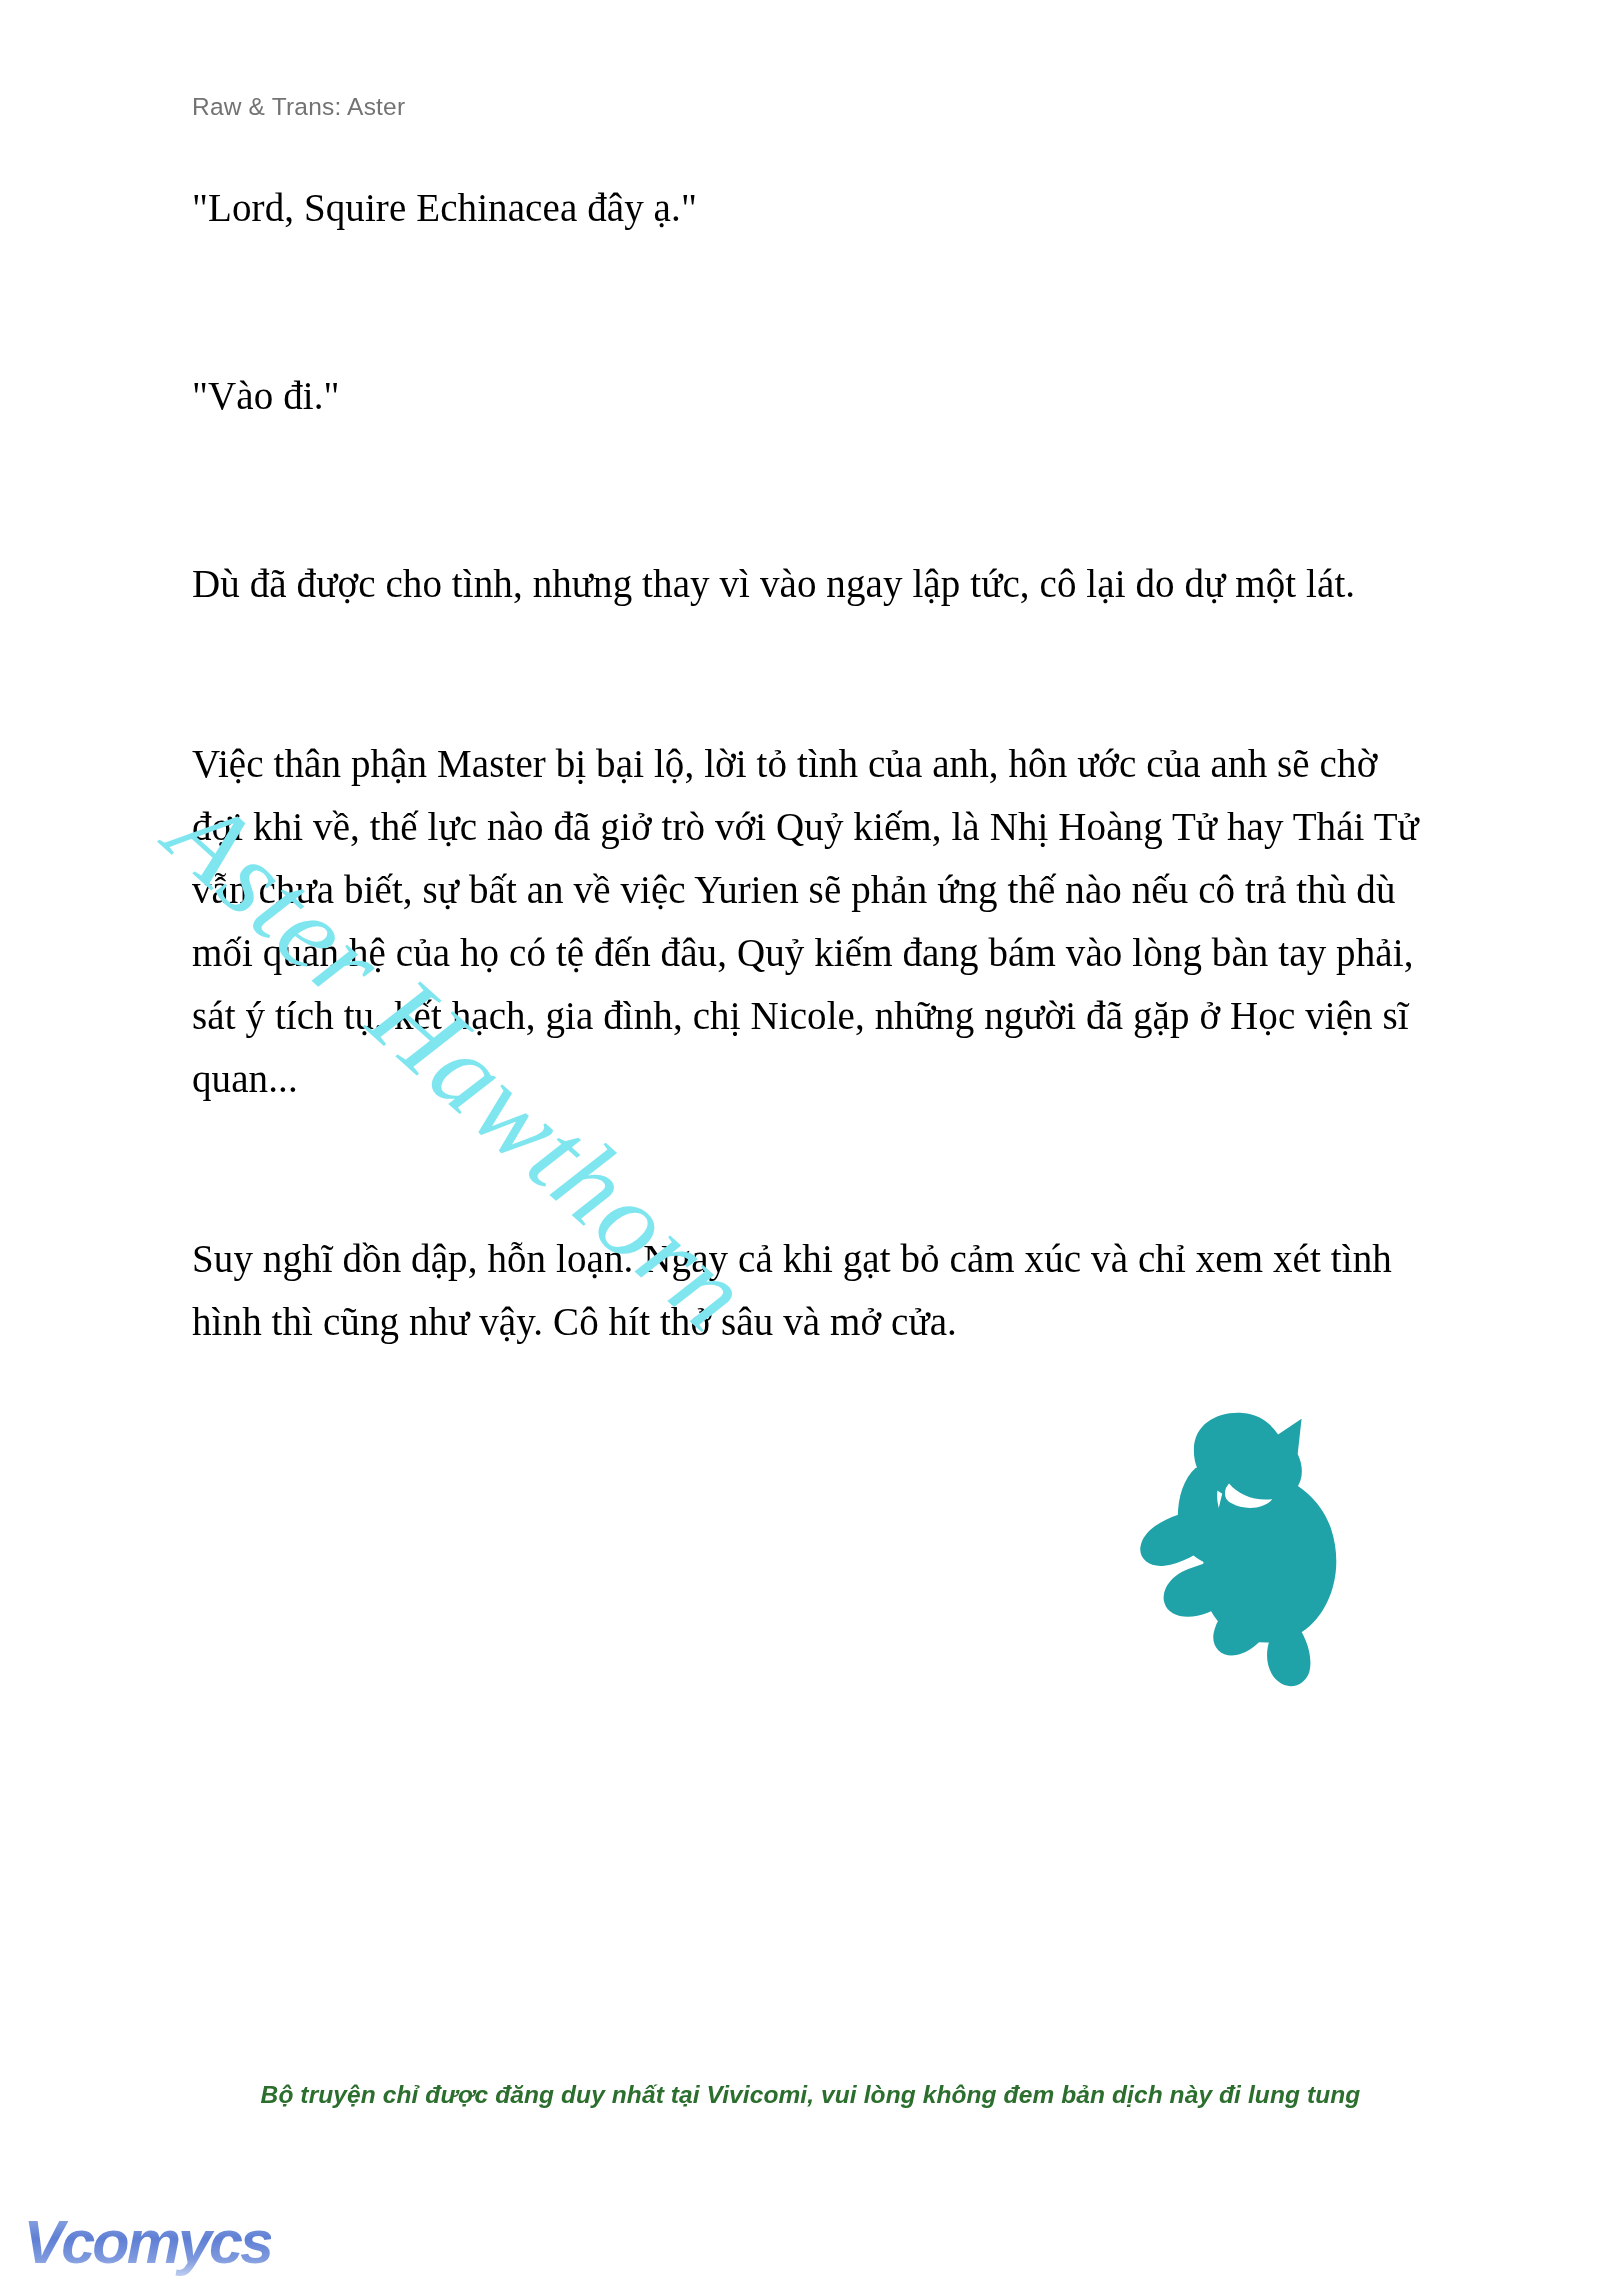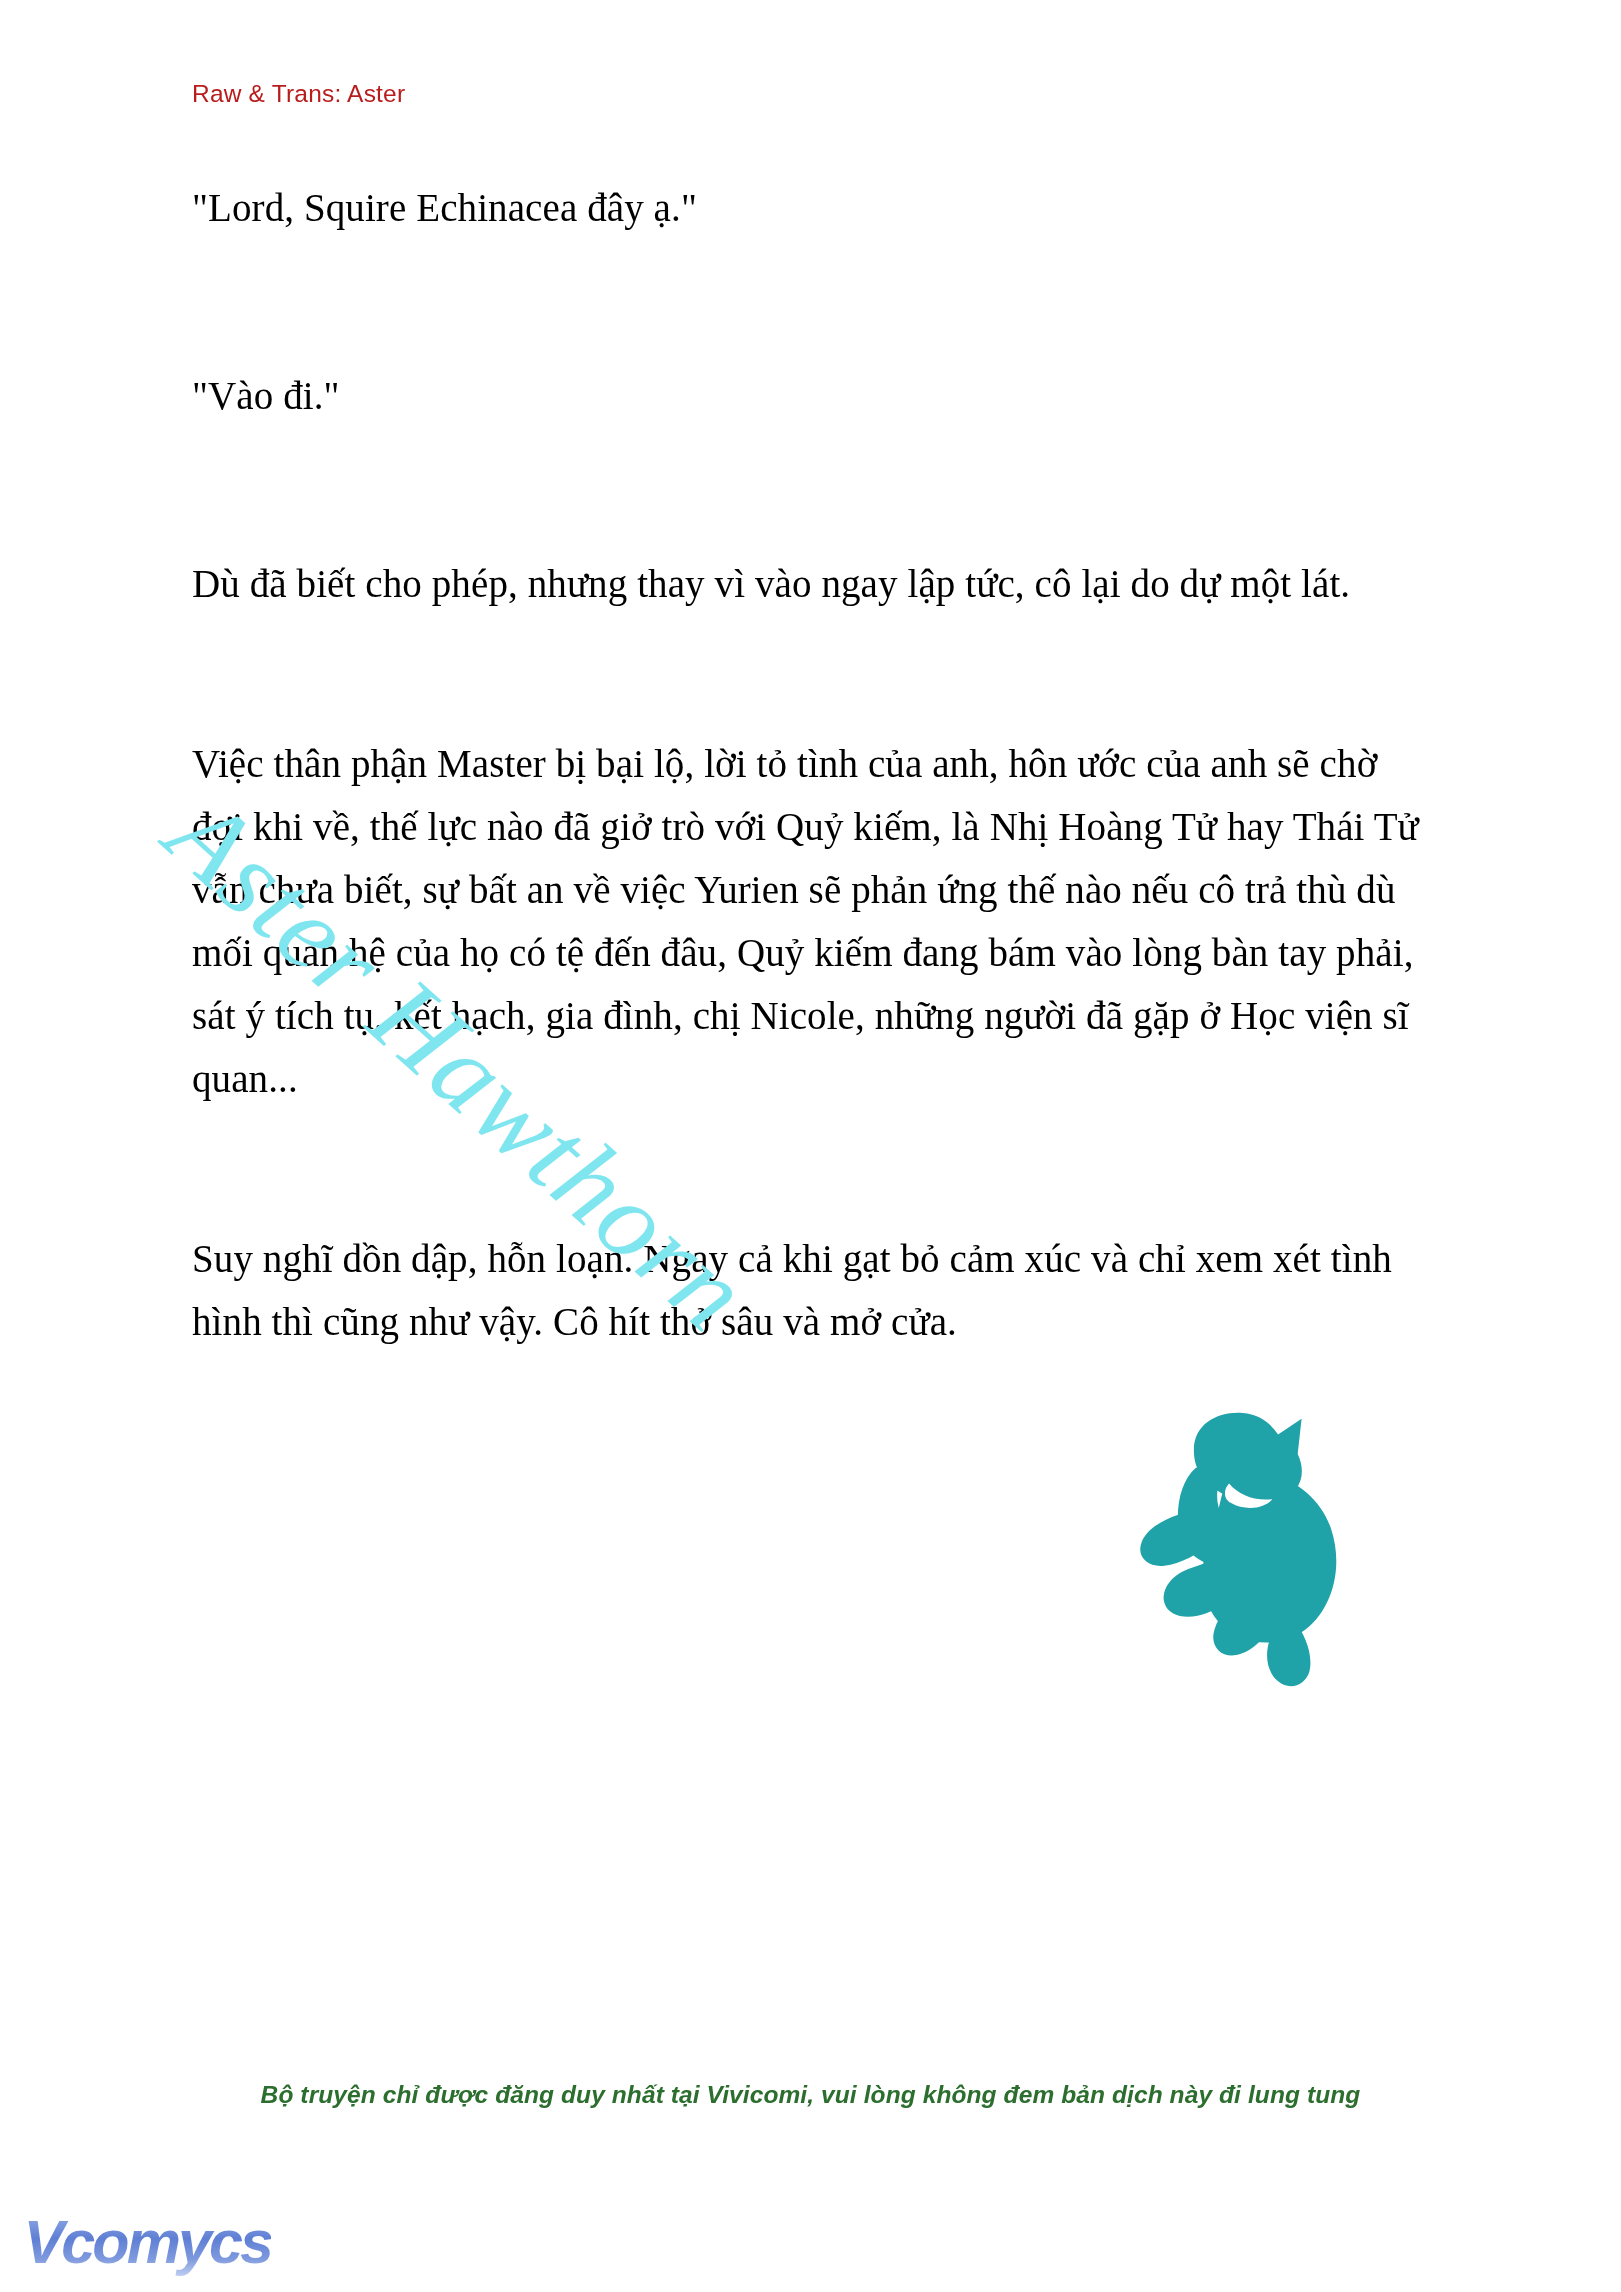--- a/index.html
+++ b/index.html
@@ -20,24 +20,24 @@
     position: absolute;
     inset: 0;
     background: #ffffff;
     overflow: hidden;
   }
 
   
   .header {
     position: absolute;
     left: 192px;
-    top: 80px;
+    top: 93px;
     font-family: "Liberation Sans", "DejaVu Sans", sans-serif;
     font-size: 24.5px;
-    color: #b91c1c;
+    color: #737373;
     letter-spacing: 0.2px;
     white-space: nowrap;
   }
 
   
   .content {
     position: absolute;
     left: 192px;
     top: 176px;
     width: 1235px;
@@ -141,21 +141,21 @@
   <div class="content">
 
     <p class="para">"Lord, Squire Echinacea đây ạ."</p>
 
     <div class="gap-l"></div>
 
     <p class="para">"Vào đi."</p>
 
     <div class="gap-l"></div>
 
-    <p class="para">Dù đã biết cho phép, nhưng thay vì vào ngay lập tức, cô lại do dự một lát.</p>
+    <p class="para">Dù đã được cho tình, nhưng thay vì vào ngay lập tức, cô lại do dự một lát.</p>
 
     <div class="gap-m"></div>
 
     <p class="para">Việc thân phận Master bị bại lộ, lời tỏ tình của anh, hôn ước của anh sẽ chờ đợi khi về, thế lực nào đã giở trò với Quỷ kiếm, là Nhị Hoàng Tử hay Thái Tử vẫn chưa biết, sự bất an về việc Yurien sẽ phản ứng thế nào nếu cô trả thù dù mối quan hệ của họ có tệ đến đâu, Quỷ kiếm đang bám vào lòng bàn tay phải, sát ý tích tụ, kết hạch, gia đình, chị Nicole, những người đã gặp ở Học viện sĩ quan...</p>
 
     <div class="gap-m"></div>
 
     <p class="para">Suy nghĩ dồn dập, hỗn loạn. Ngay cả khi gạt bỏ cảm xúc và chỉ xem xét tình hình thì cũng như vậy. Cô hít thở sâu và mở cửa.</p>
 
   </div>

